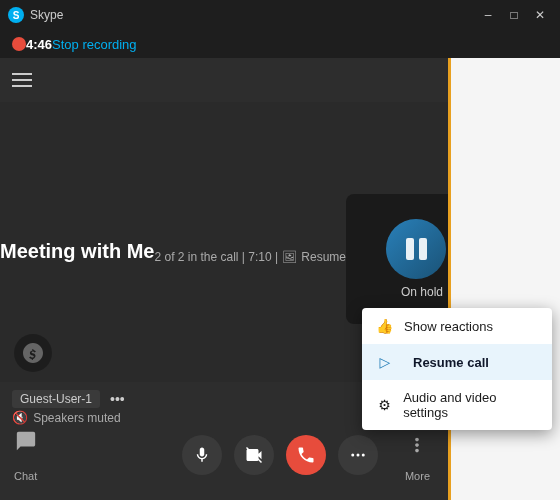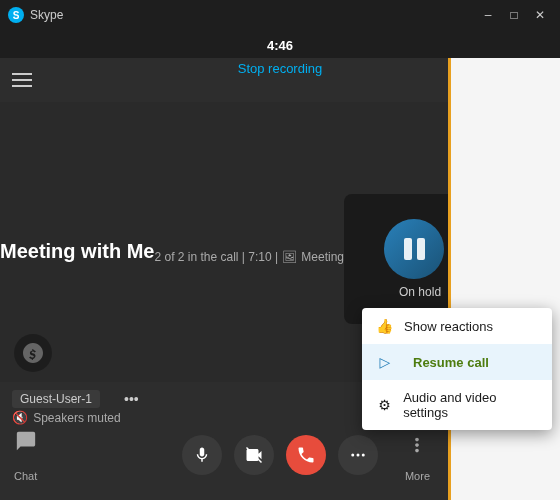--- a/index.html
+++ b/index.html
@@ -58,22 +58,21 @@
       justify-content: center;
     }
 
     
     .recording-bar {
       background: #1e1e1e;
       height: 28px;
       display: flex;
       align-items: center;
       padding: 0 12px;
-      gap: 8px;
-      flex-direction: column;
+      gap: 0;
     }
     .rec-dot {
       width: 14px;
       height: 14px;
       background: #e74c3c;
       border-radius: 50%;
     }
     .rec-time {
       color: white;
       font-size: 13px;
@@ -259,21 +258,21 @@
       position: relative;
       display: flex;
       flex-direction: column;
     }
 
     
     .guest-label-row {
       display: flex;
       align-items: center;
       padding: 8px 160px 0 12px;
-      gap: 24px;
+      gap: 10px;
     }
     .guest-tag {
       background: #3a3a3a;
       color: #ccc;
       font-size: 12px;
       padding: 2px 8px;
       border-radius: 3px;
     }
     .guest-dots {
       color: #ccc;
@@ -412,21 +411,21 @@
       <span>Sa</span>
     </div>
   </div>
 </div>
 
 <div class="main-area">
   <div class="meeting-title">Meeting with Me</div>
   <div class="meeting-meta">
     <span>2 of 2 in the call | 7:10 |</span>
     <span>🖼</span>
-    <span class="gallery-link">Meeting</span>
+    <span class="gallery-link">Resume</span>
   </div>
 
   <div class="on-hold-card">
     <div class="on-hold-inner">
       <div class="avatar-gu">
         <div class="pause-overlay">
           <div class="pause-bars">
             <div class="pause-bar"></div>
             <div class="pause-bar"></div>
           </div>
@@ -494,21 +493,21 @@
     <span style="color:#aaa;font-size:11px;">More</span>
   </div>
 
   <div class="context-menu">
     <div class="ctx-item">
       <span class="ctx-icon">👍</span>
       <span>Show reactions</span>
     </div>
     <div class="ctx-item active">
       <span class="ctx-icon" style="color:#2980b9;">▷</span>
-      <span style="color:#4d7c0f; font-weight:600;padding-left:9px;">Resume call</span>
+      <span style="color:#0f172a; font-weight:600;padding-left:9px;">Resume call</span>
     </div>
     <div class="ctx-item">
       <span class="ctx-icon">⚙</span>
       <span>Audio and video settings</span>
     </div>
   </div>
 </div>
 
 <div class="right-panel"></div>
 

